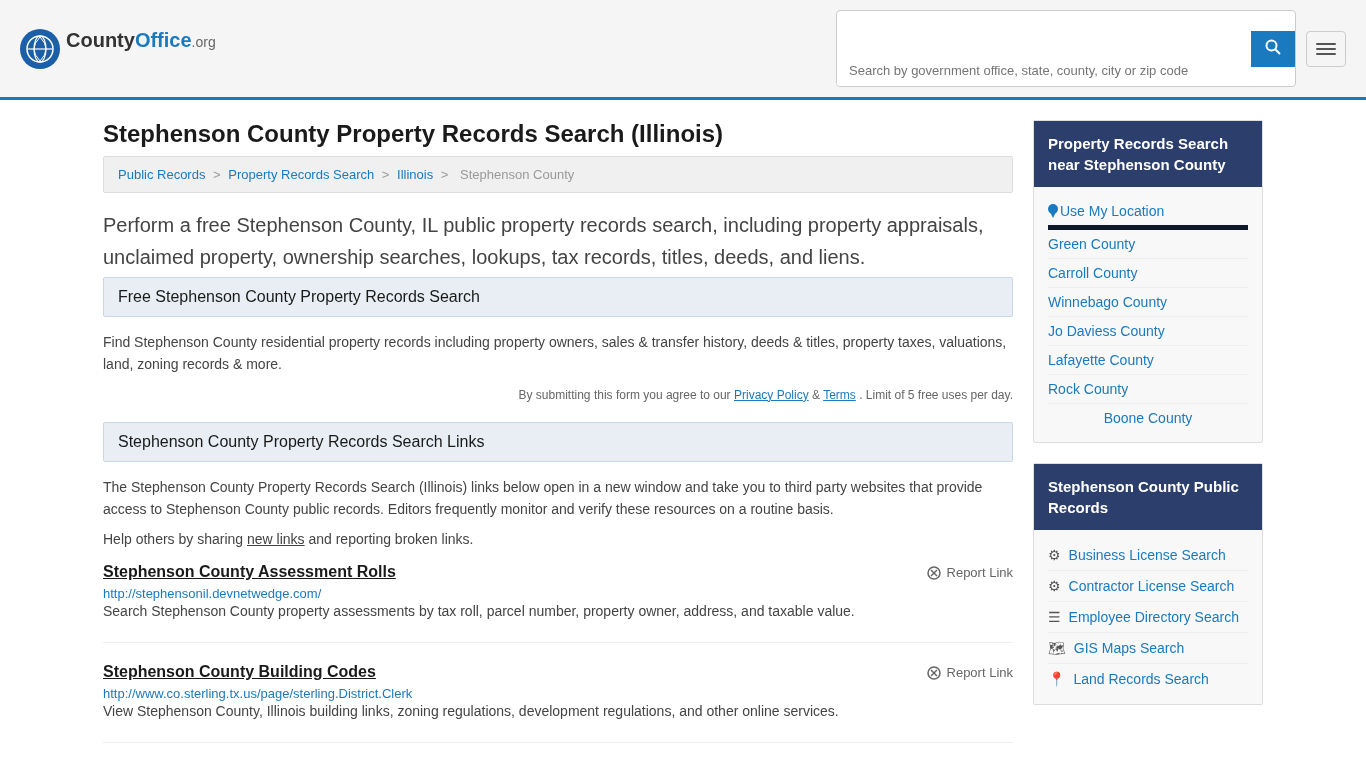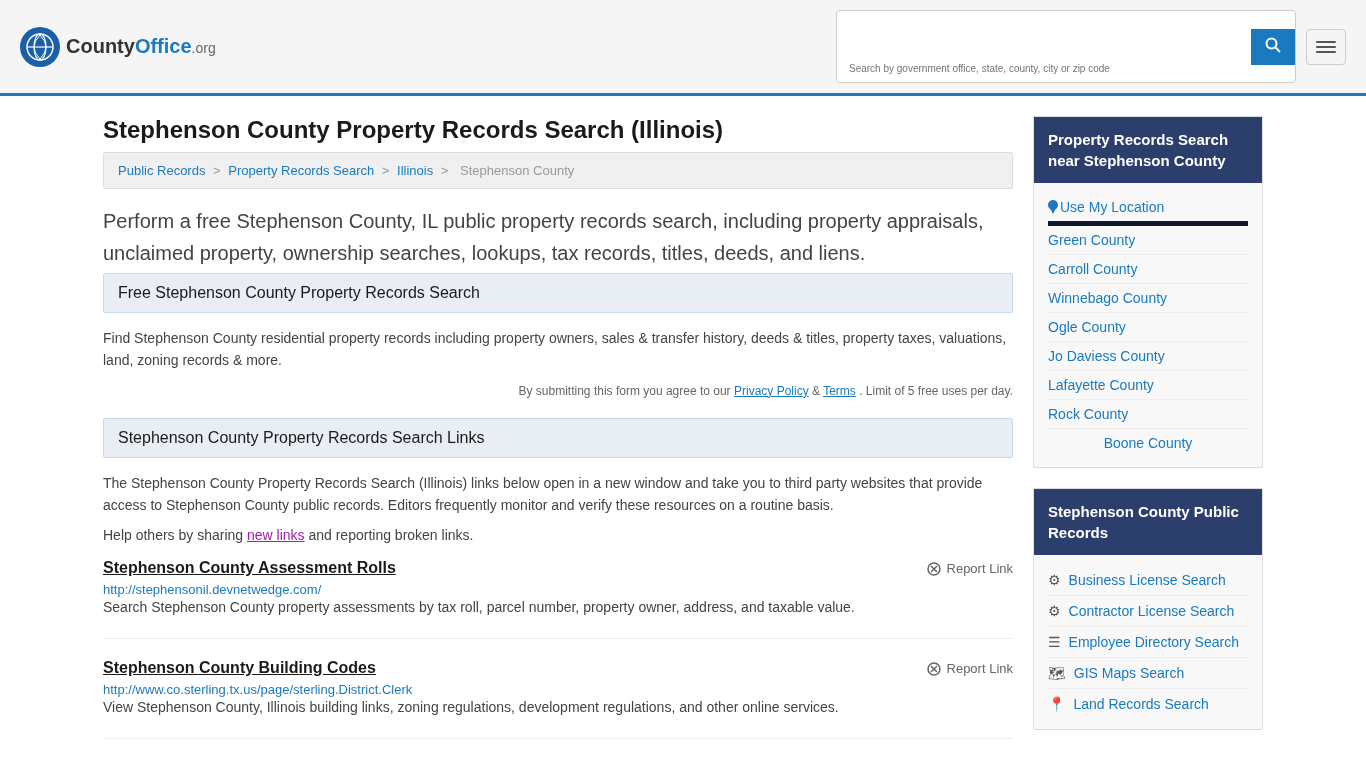--- a/index.html
+++ b/index.html
@@ -9,21 +9,20 @@
     .header {
       background: #f5f5f5;
       border-bottom: 3px solid #1a7abf;
       padding: 10px 20px;
       display: flex;
       align-items: center;
       justify-content: space-between;
     }
     .logo-area {
       display: flex;
-      align-items: center;
       gap: 6px;
     }
     .logo-circle {
       width: 40px;
       height: 40px;
       border-radius: 50%;
       background: #1a5fa8;
       display: flex;
       align-items: center;
       justify-content: center;
@@ -42,21 +41,21 @@
       border: 1px solid #ccc;
       border-radius: 4px;
       overflow: hidden;
       background: white;
       width: 460px;
     }
     .search-bar input {
       border: none;
       outline: none;
       padding: 8px 12px;
-      font-size: 10px;
+      font-size: 13px;
       flex: 1;
       color: #8b5cf6;
       margin-top: 44px;
     }
     .search-bar-btn {
       background: #1a7abf;
       border: none;
       padding: 8px 14px;
       cursor: pointer;
       color: white;
@@ -200,21 +199,21 @@
       color: #444;
       line-height: 1.6;
       margin-bottom: 10px;
     }
     .share-links {
       font-size: 14px;
       color: #444;
       margin-bottom: 16px;
     }
     .share-links a {
-      color: #a21caf;
+      color: #404040;
       text-decoration: underline;
     }
 
     
     .link-item {
       margin-bottom: 20px;
       padding-bottom: 20px;
       border-bottom: 1px solid #eee;
     }
     .link-item-header {
@@ -425,21 +424,20 @@
         <a href="#" class="sidebar-location">
           <svg width="10" height="14" viewBox="0 0 10 14" fill="#1a7abf">
             <ellipse cx="5" cy="5" rx="5" ry="5"></ellipse>
             <polygon points="5,14 2,8 8,8"></polygon>
           </svg>
           <span>Use My Location</span>
         </a>
         <a href="#" class="sidebar-link">Green County</a>
         <a href="#" class="sidebar-link">Carroll County</a>
         <a href="#" class="sidebar-link">Winnebago County</a>
-        <a href="#" class="sidebar-link">Ogle County</a>
         <a href="#" class="sidebar-link">Jo Daviess County</a>
         <a href="#" class="sidebar-link">Lafayette County</a>
         <a href="#" class="sidebar-link">Rock County</a>
         <a href="#" class="sidebar-link">Boone County</a>
       </div>
     </div>
 
     <div class="sidebar-box">
       <div class="sidebar-box-header">Stephenson County Public Records</div>
       <div class="sidebar-box-content">

